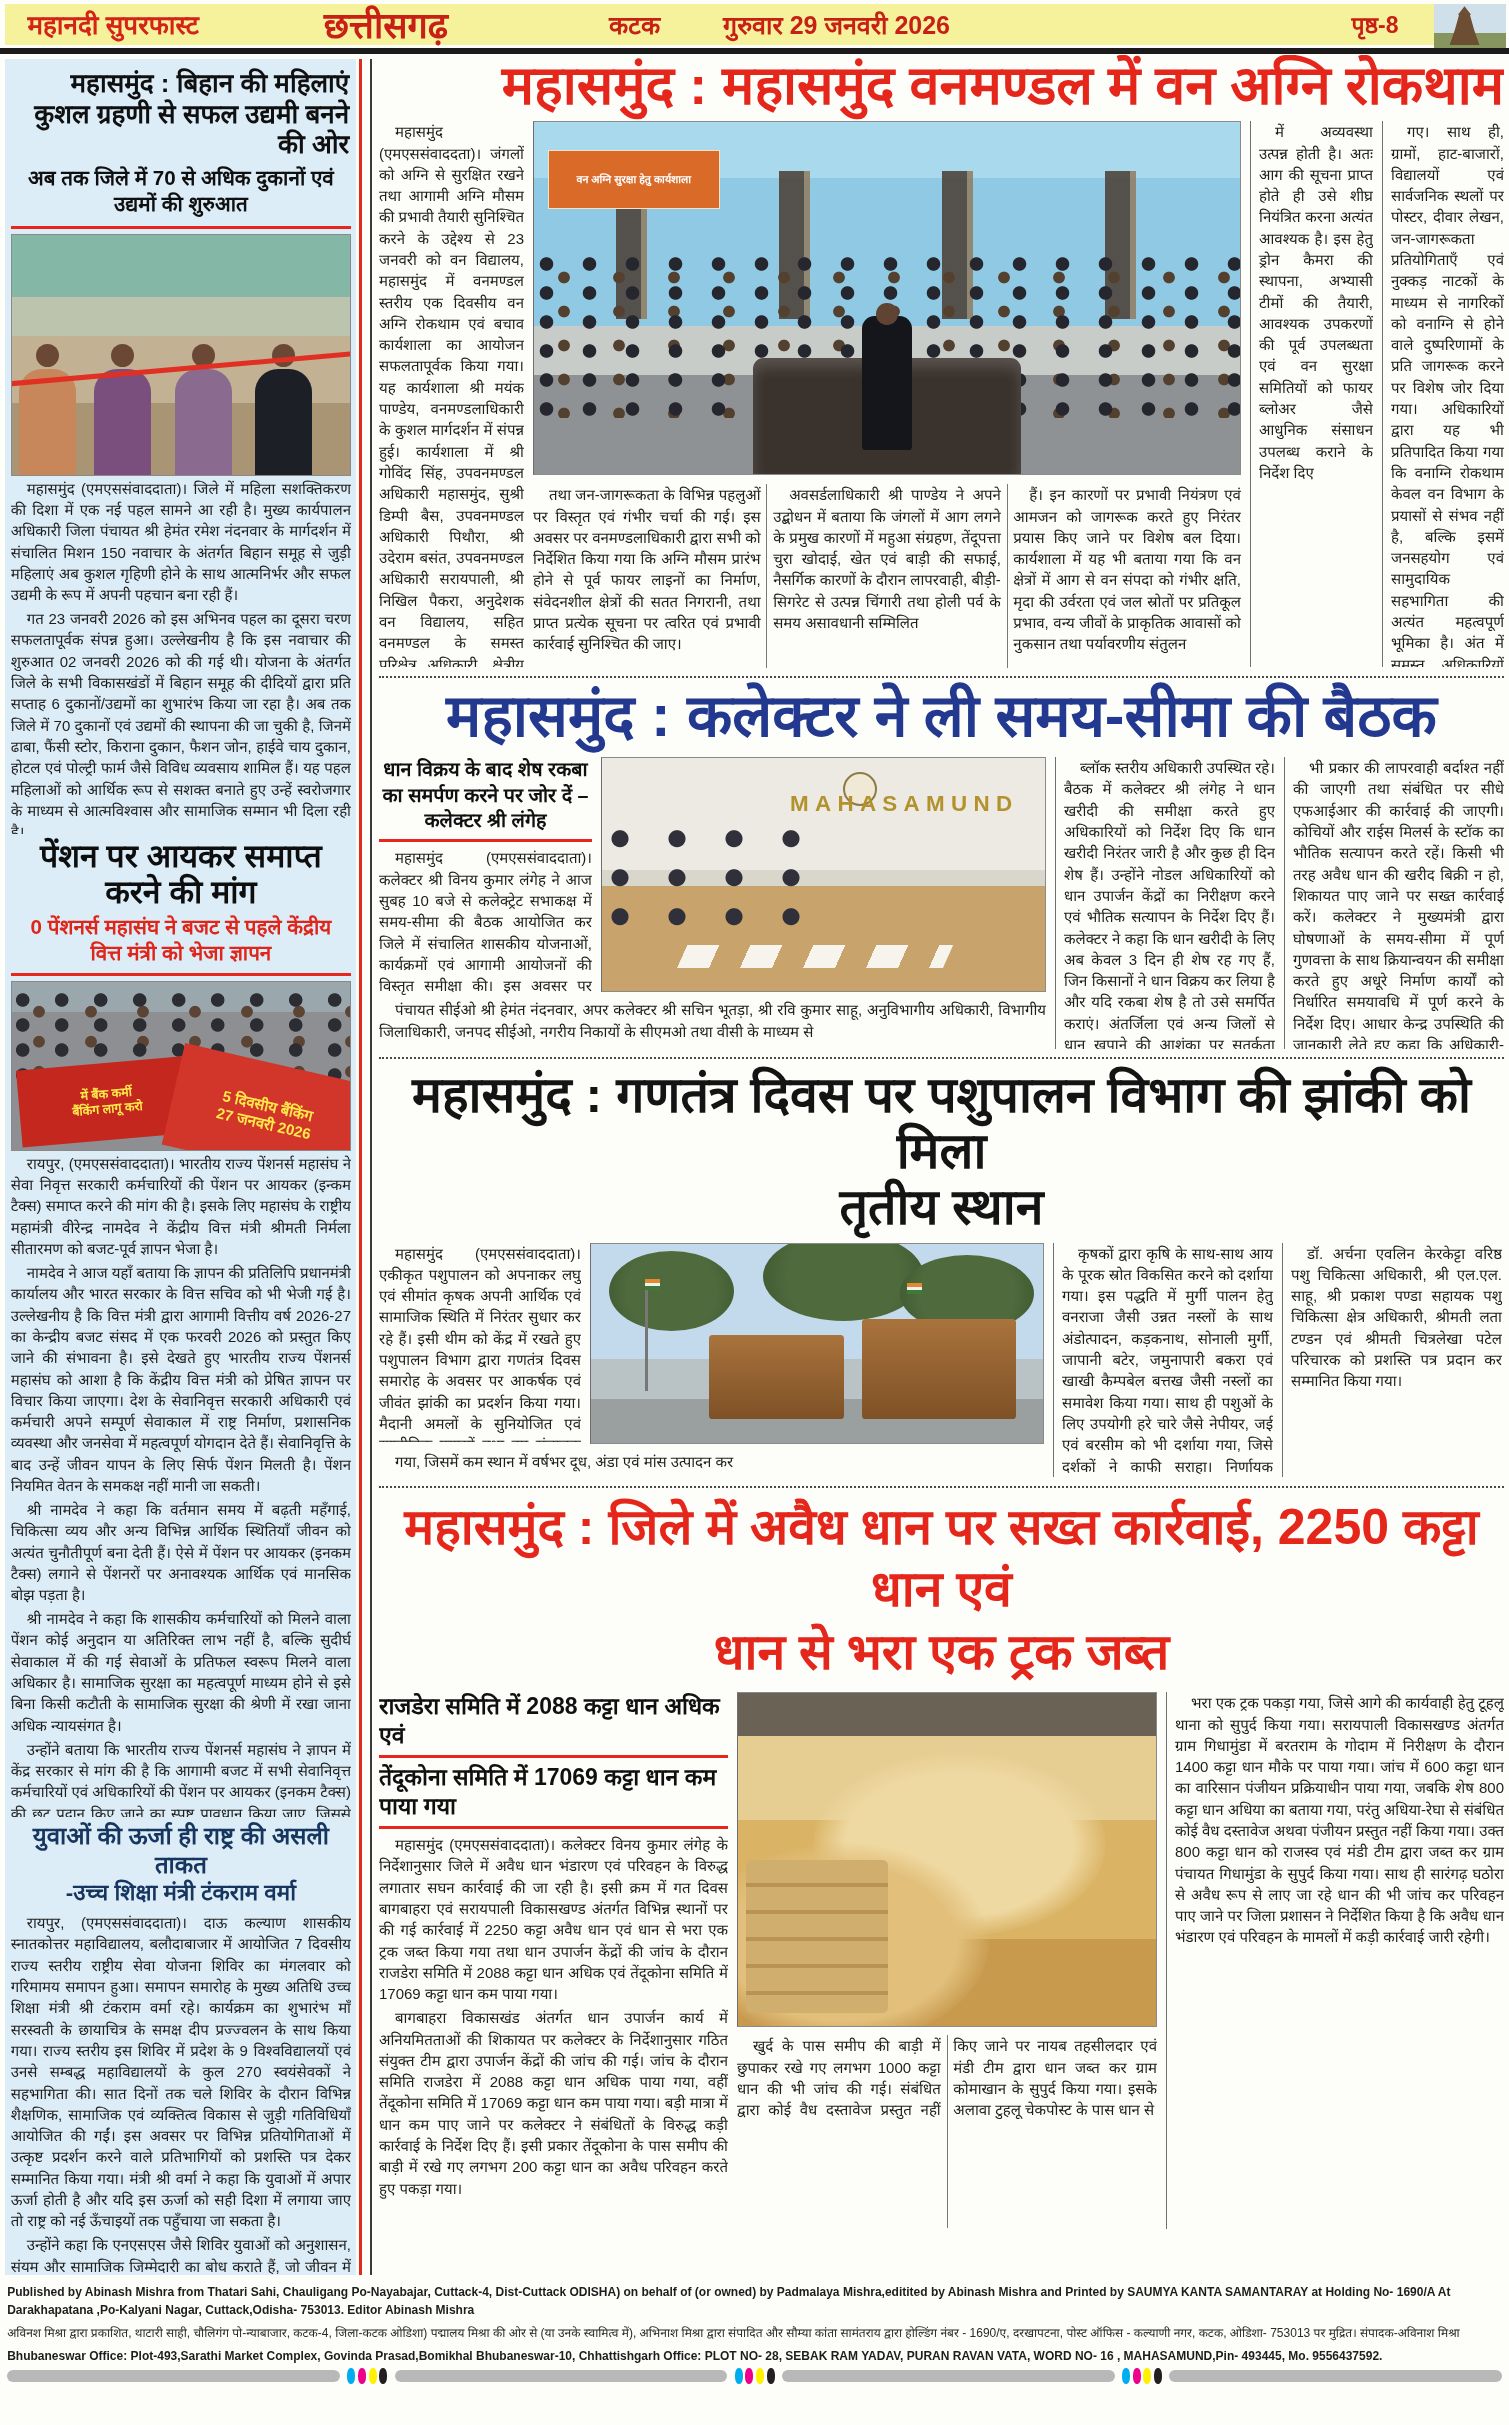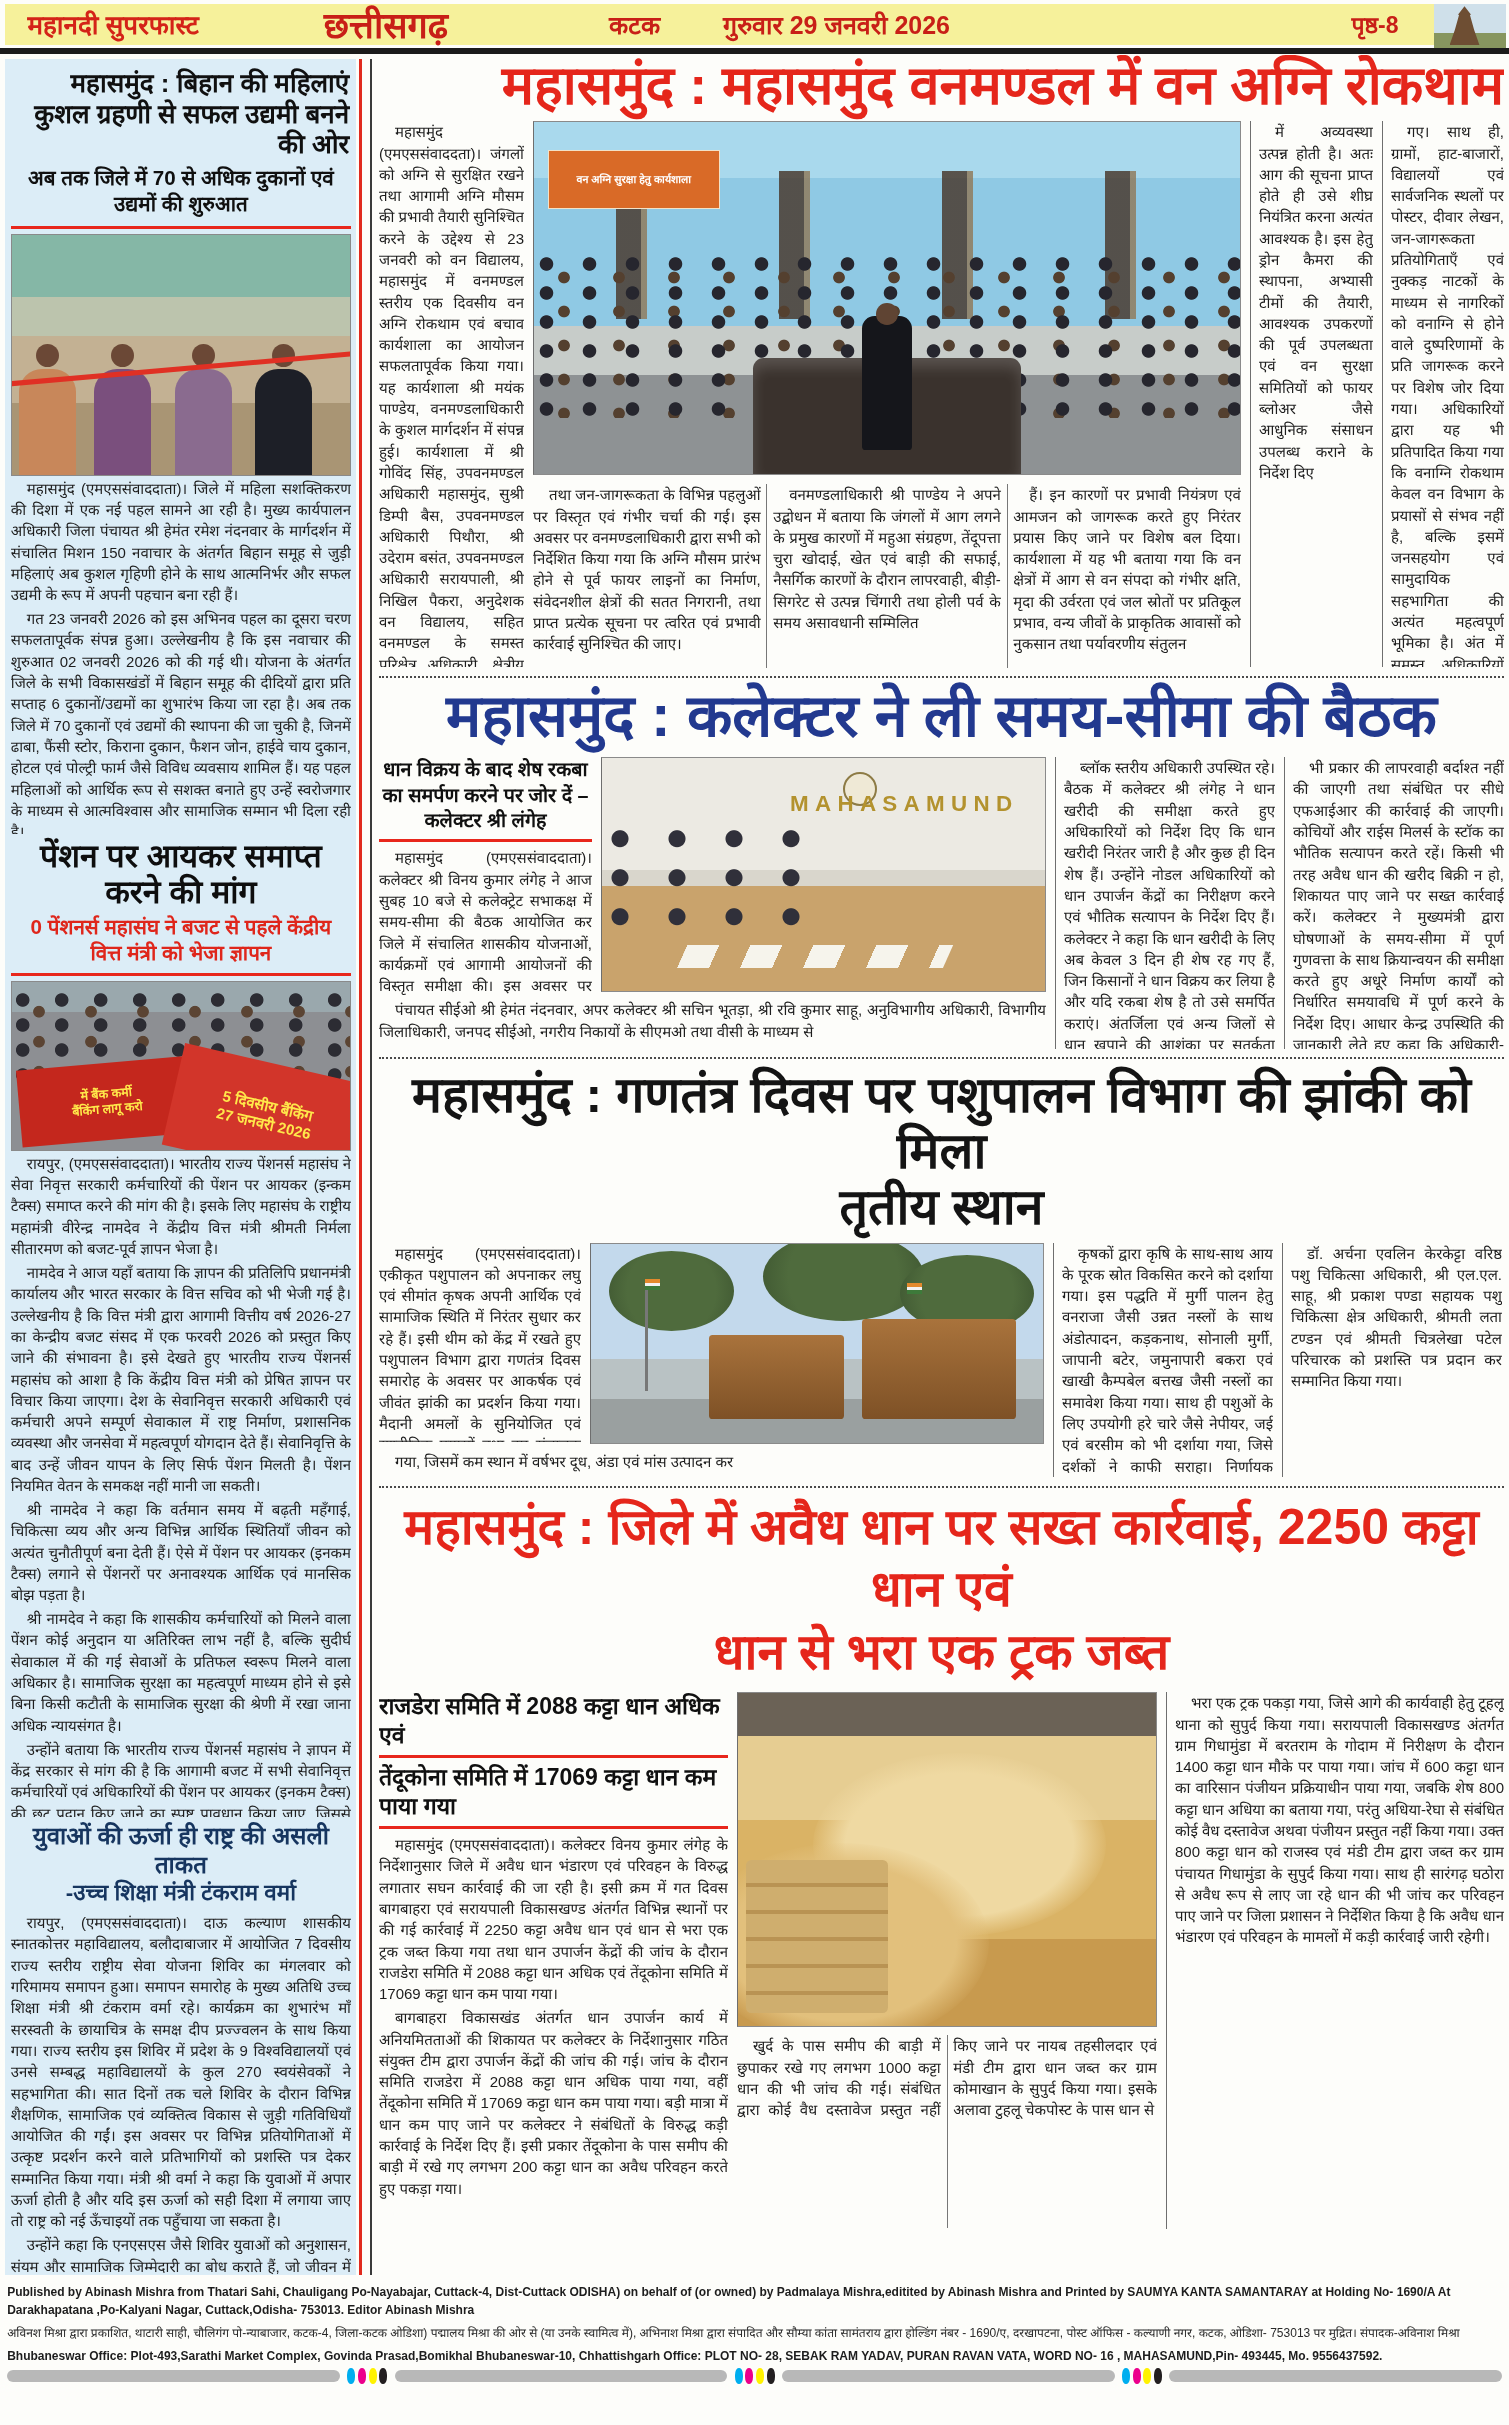--- a/index.html
+++ b/index.html
@@ -242,21 +242,21 @@
               <span>वन अग्नि सुरक्षा हेतु कार्यशाला</span>
             </div>
           <div class="ph-crowd"></div>
           <div class="ph-sofa"></div>
           <div class="ph-man">
               <div class="hd"></div>
             </div>
         </div>
         <div class="a1-mid body-txt">
           <p>तथा जन-जागरूकता के विभिन्न पहलुओं पर विस्तृत एवं गंभीर चर्चा की गई। इस अवसर पर वनमण्डलाधिकारी द्वारा सभी को निर्देशित किया गया कि अग्नि मौसम प्रारंभ होने से पूर्व फायर लाइनों का निर्माण, संवेदनशील क्षेत्रों की सतत निगरानी, तथा प्राप्त प्रत्येक सूचना पर त्वरित एवं प्रभावी कार्रवाई सुनिश्चित की जाए।</p>
-          <p>वनमण्डलाधिकारी श्री पाण्डेय ने अपने उद्बोधन में बताया कि जंगलों में आग लगने के प्रमुख कारणों में महुआ संग्रहण, तेंदूपत्ता चुरा खोदाई, खेत एवं बाड़ी की सफाई, नैसर्गिक कारणों के दौरान लापरवाही, बीड़ी-सिगरेट से उत्पन्न चिंगारी तथा होली पर्व के समय असावधानी सम्मिलित</p>
+          <p>अवसर्डलाधिकारी श्री पाण्डेय ने अपने उद्बोधन में बताया कि जंगलों में आग लगने के प्रमुख कारणों में महुआ संग्रहण, तेंदूपत्ता चुरा खोदाई, खेत एवं बाड़ी की सफाई, नैसर्गिक कारणों के दौरान लापरवाही, बीड़ी-सिगरेट से उत्पन्न चिंगारी तथा होली पर्व के समय असावधानी सम्मिलित</p>
           <p>हैं। इन कारणों पर प्रभावी नियंत्रण एवं आमजन को जागरूक करते हुए निरंतर प्रयास किए जाने पर विशेष बल दिया। कार्यशाला में यह भी बताया गया कि वन क्षेत्रों में आग से वन संपदा को गंभीर क्षति, मृदा की उर्वरता एवं जल स्रोतों पर प्रतिकूल प्रभाव, वन्य जीवों के प्राकृतिक आवासों को नुकसान तथा पर्यावरणीय संतुलन</p>
         </div>
         <div class="a1-c5 body-txt vr">
             <p>में अव्यवस्था उत्पन्न होती है। अतः आग की सूचना प्राप्त होते ही उसे शीघ्र नियंत्रित करना अत्यंत आवश्यक है। इस हेतु ड्रोन कैमरा की स्थापना, अभ्यासी टीमों की तैयारी, आवश्यक उपकरणों की पूर्व उपलब्धता एवं वन सुरक्षा समितियों को फायर ब्लोअर जैसे आधुनिक संसाधन उपलब्ध कराने के निर्देश दिए</p>
           </div>
         <div class="a1-c6 body-txt vr">
             <p>गए। साथ ही, ग्रामों, हाट-बाजारों, विद्यालयों एवं सार्वजनिक स्थलों पर पोस्टर, दीवार लेखन, जन-जागरूकता प्रतियोगिताएँ एवं नुक्कड़ नाटकों के माध्यम से नागरिकों को वनाग्नि से होने वाले दुष्परिणामों के प्रति जागरूक करने पर विशेष जोर दिया गया। अधिकारियों द्वारा यह भी प्रतिपादित किया गया कि वनाग्नि रोकथाम केवल वन विभाग के प्रयासों से संभव नहीं है, बल्कि इसमें जनसहयोग एवं सामुदायिक सहभागिता की अत्यंत महत्वपूर्ण भूमिका है। अंत में समस्त अधिकारियों एवं कर्मचारियों ने पूर्ण कर्तव्यनिष्ठा, सतर्कता एवं समर्पण के साथ कार्य करने का आह्वान किया गया, जिससे वनों को अग्नि से सुरक्षित रखा जा सके। कार्यक्रम का समापन सुरक्षित वन, सुरक्षित भविष्य के संकल्प के साथ किया गया।</p>
           </div>
       </div>
     </div>

